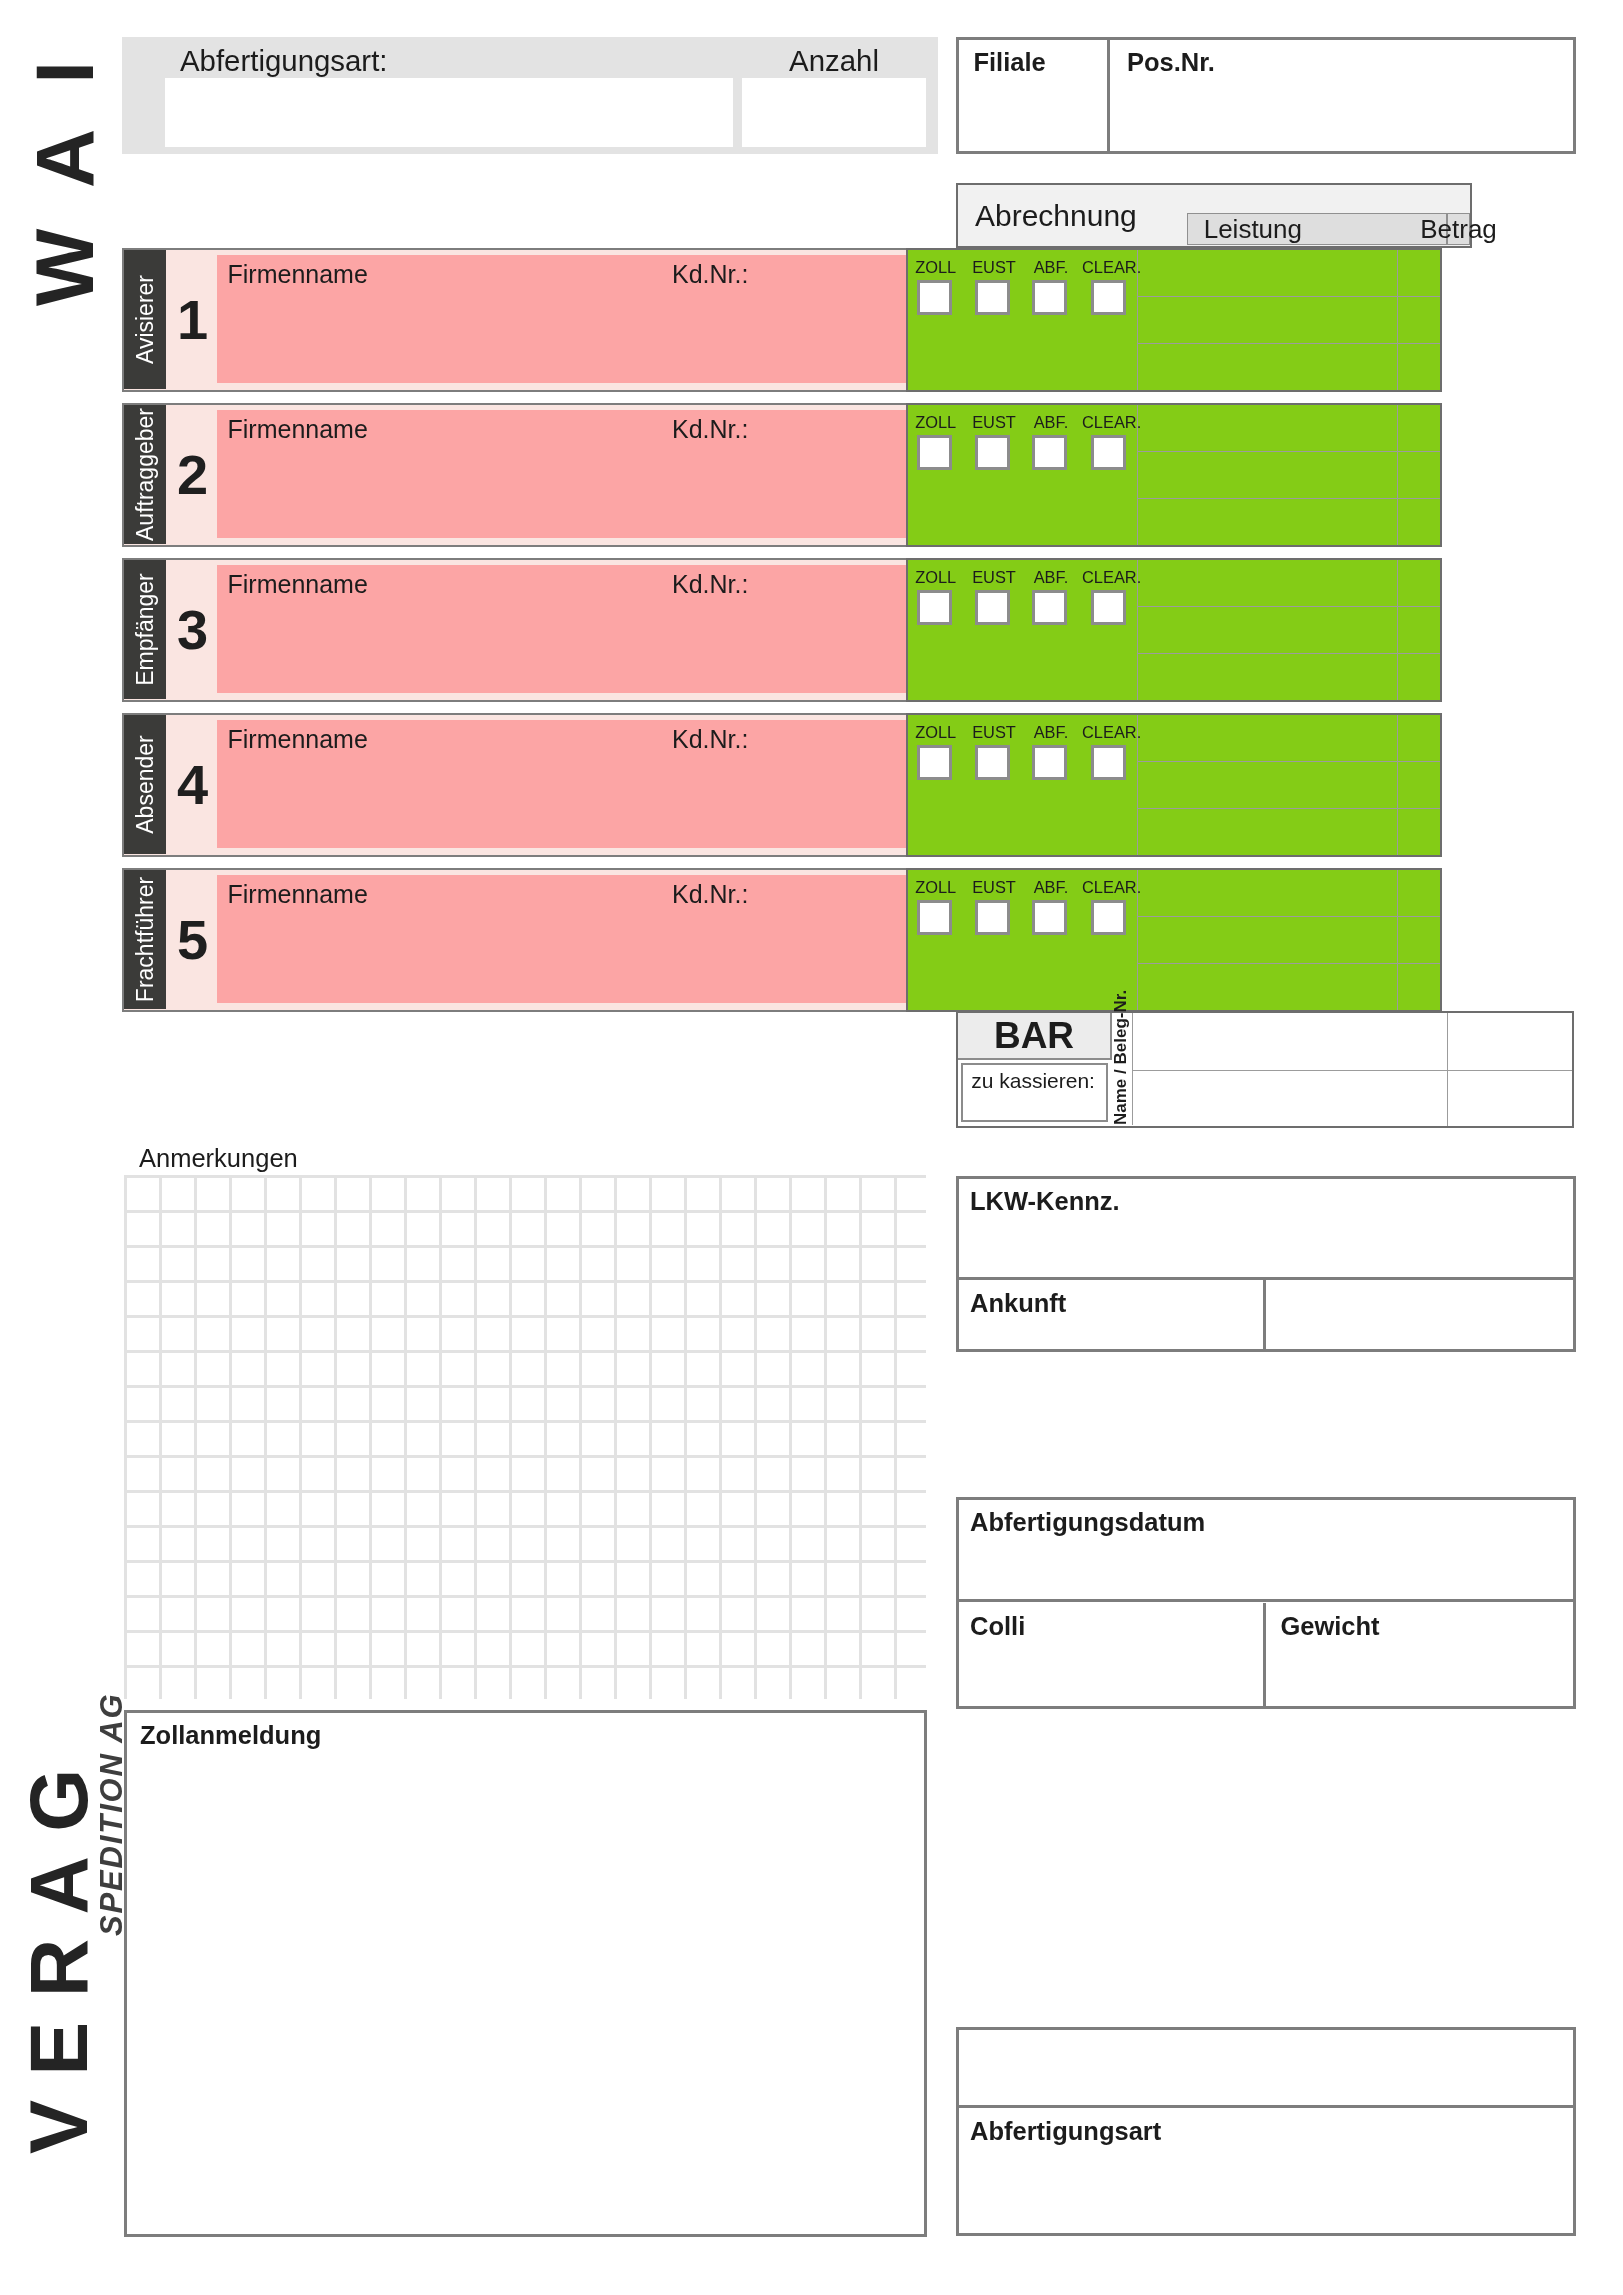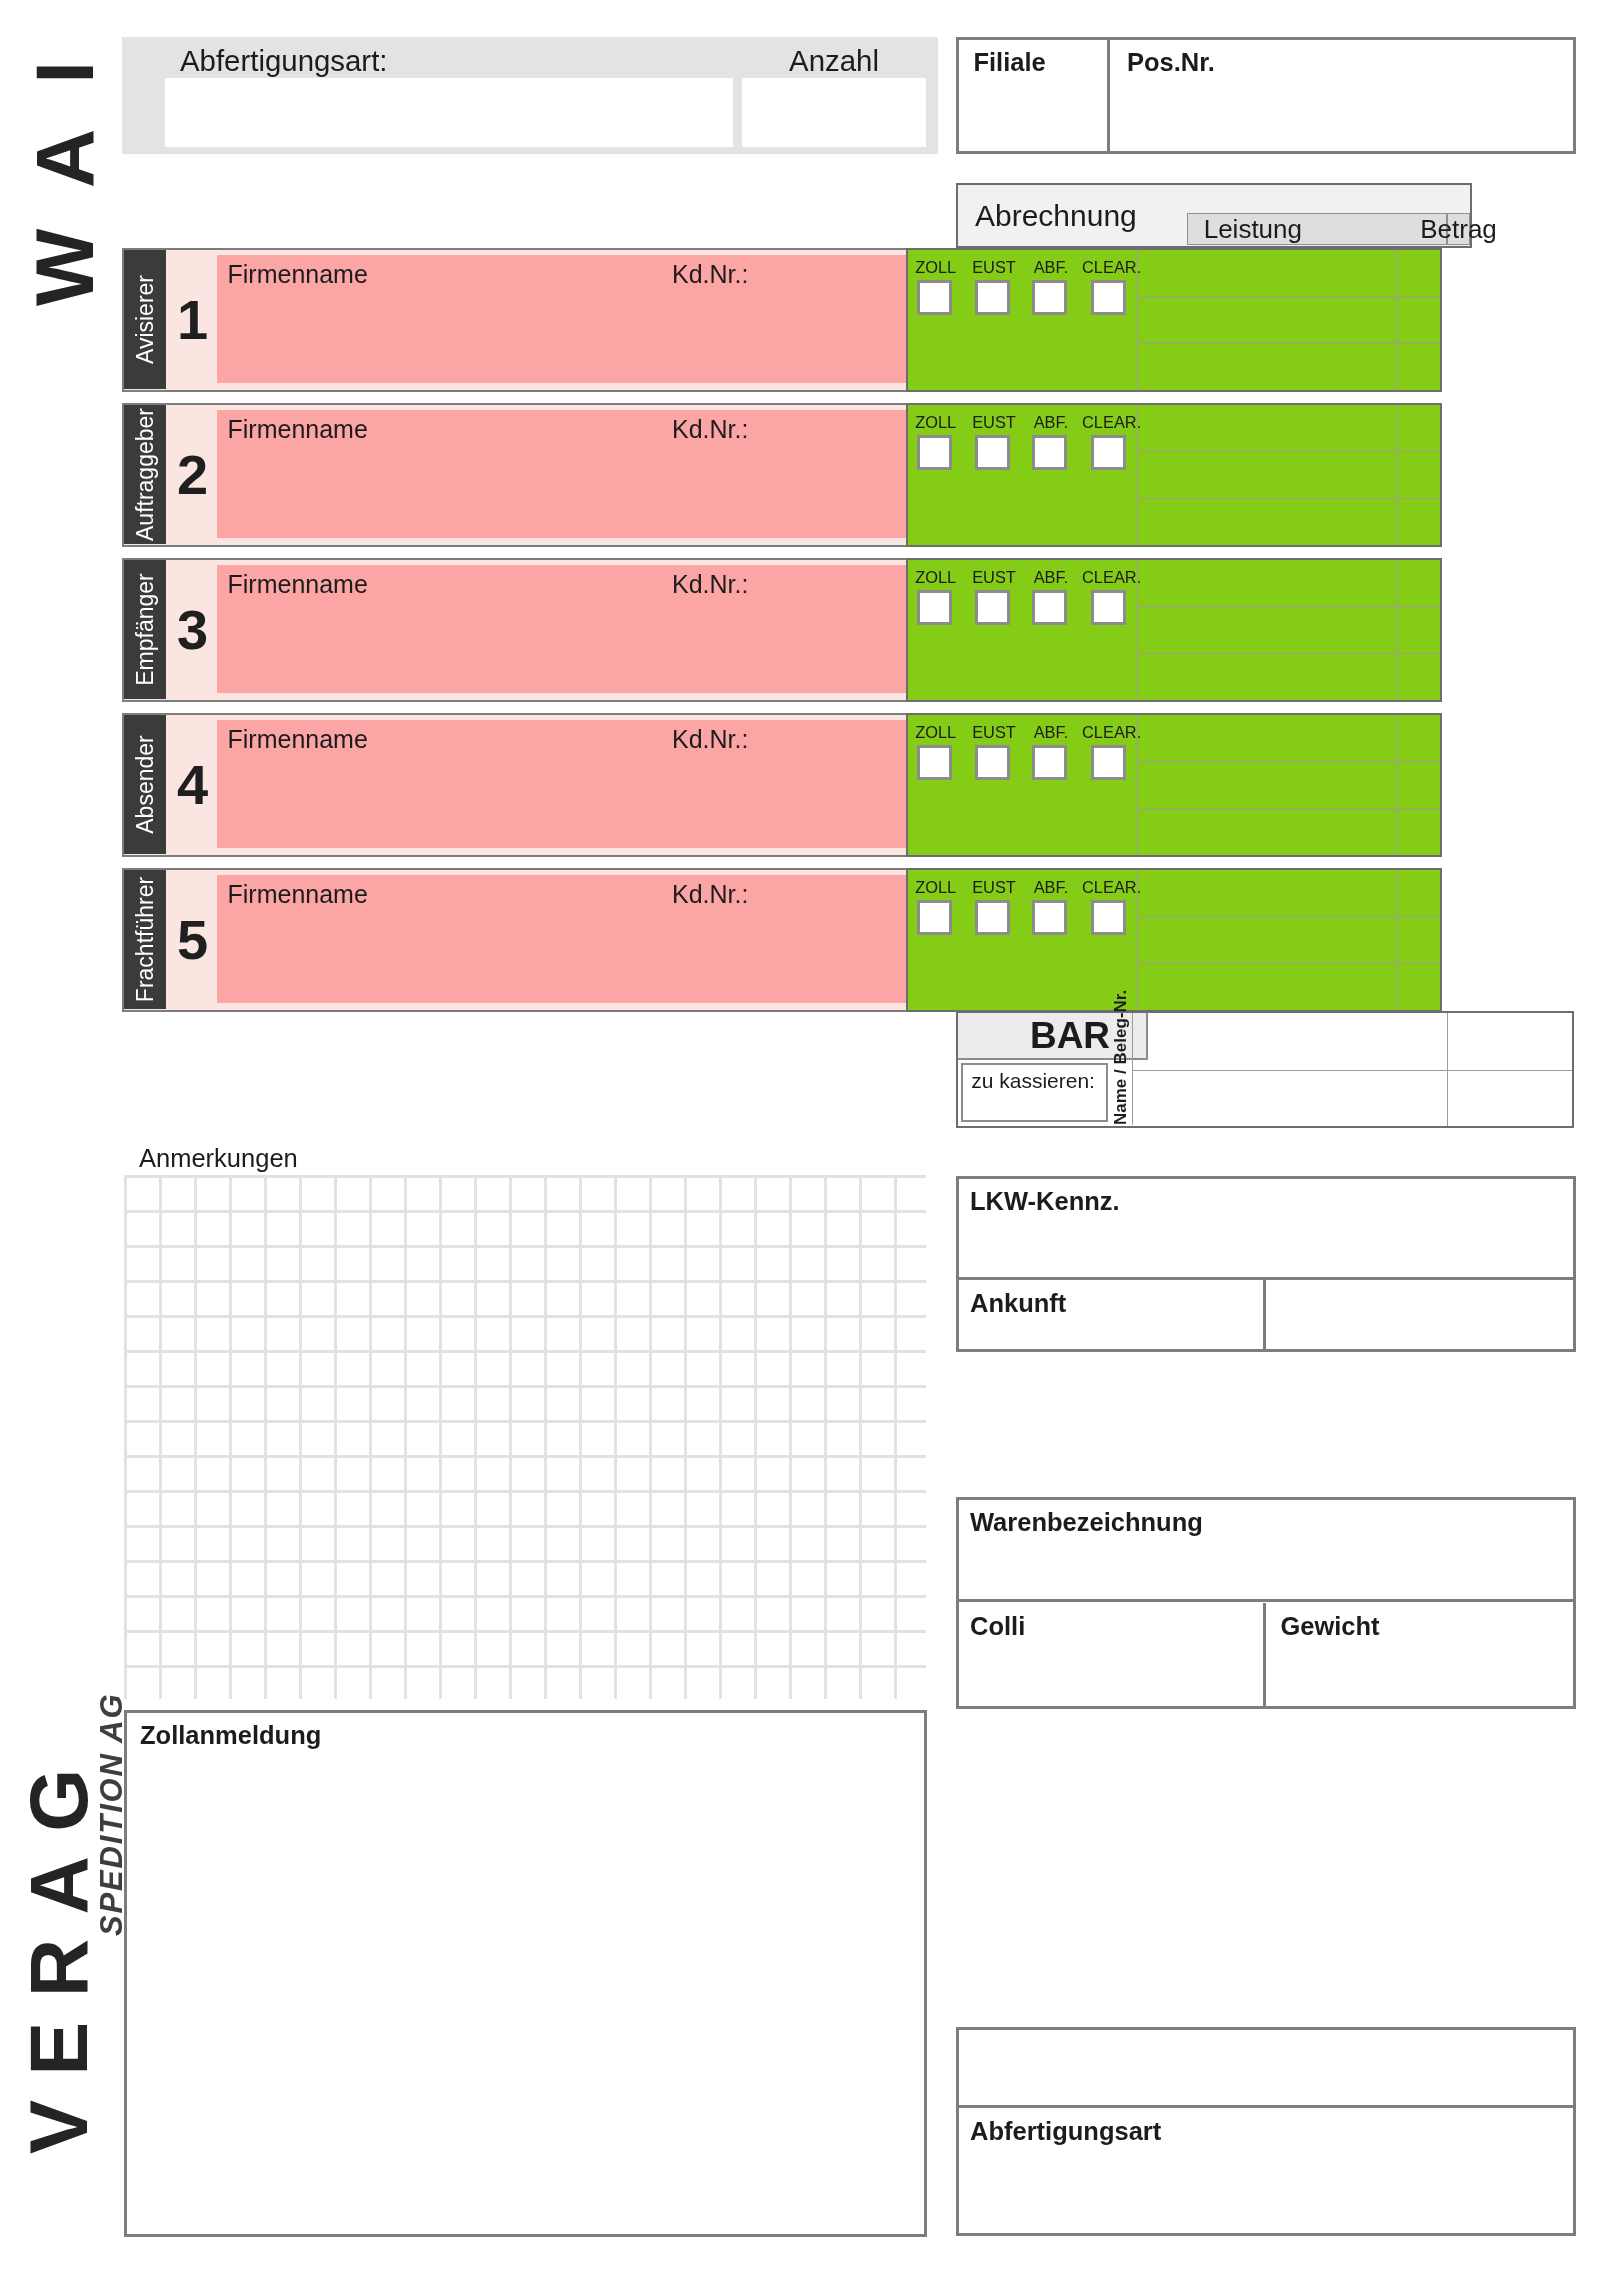--- a/index.html
+++ b/index.html
@@ -56,21 +56,21 @@
   .subs{position:absolute;left:229px;top:0;right:0;bottom:0;}
   .srow{height:46px;border-bottom:1.3px solid #9c9c9c;}
   .srow:last-child{border-bottom:none;}
   .vthin{position:absolute;top:0;bottom:0;width:1.3px;background:#9c9c9c;}
 
   
   .barblock{left:956px;top:1011px;width:618px;height:117px;border:2.6px solid #6d6d6d;
             background:#fff;box-sizing:border-box;}
   .barcell{position:absolute;left:0;top:0;width:152px;height:45px;background:#ececec;
            border-right:2px solid #8c8c8c;border-bottom:2px solid #8c8c8c;display:flex;
-           align-items:center;justify-content:center;font-size:37px;font-weight:bold;padding-left:36px;}
+           align-items:center;justify-content:center;font-size:37px;font-weight:bold;}
   .zubox{position:absolute;left:3.3px;top:50px;width:147px;height:59px;border:2.6px solid #8c8c8c;
          box-sizing:border-box;font-size:21px;}
   .zubox span{position:absolute;left:7.9px;top:3.9px;}
   .namestrip{position:absolute;left:152px;top:0;width:22px;height:112px;border-right:1.3px solid #9c9c9c;}
   .nametxt{width:112px;height:22px;top:112px;left:0;text-align:center;line-height:22px;
            font-size:17px;font-weight:bold;}
 
   
   .anmlab{left:139px;top:1144px;font-size:25.5px;}
   .grid{left:124px;top:1175px;width:802px;height:524px;
@@ -280,21 +280,21 @@
     </div>
     <div class="hdiv" style="top:98px;"></div>
     <div class="vdiv" style="left:304px;top:101px;bottom:0;"></div>
     <div style="position:absolute;left:0;top:101px;width:304px;bottom:0;">
       <span class="celllab" style="left:11px;top:9.2px;">Ankunft</span>
     </div>
   </div>
 
   <div class="bblock" style="left:956px;top:1497px;width:620px;height:212px;">
     <div style="position:absolute;left:0;top:0;right:0;height:99px;">
-      <span class="celllab" style="left:11px;top:7.9px;">Warenbezeichnung</span>
+      <span class="celllab" style="left:11px;top:7.9px;">Abfertigungsdatum</span>
     </div>
     <div class="hdiv" style="top:99px;"></div>
     <div class="vdiv" style="left:304px;top:103px;bottom:0;"></div>
     <div style="position:absolute;left:0;top:103px;width:304px;bottom:0;">
       <span class="celllab" style="left:11px;top:9.2px;">Colli</span>
     </div>
     <div style="position:absolute;left:307px;top:103px;right:0;bottom:0;">
       <span class="celllab" style="left:14.4px;top:9.2px;">Gewicht</span>
     </div>
   </div>

